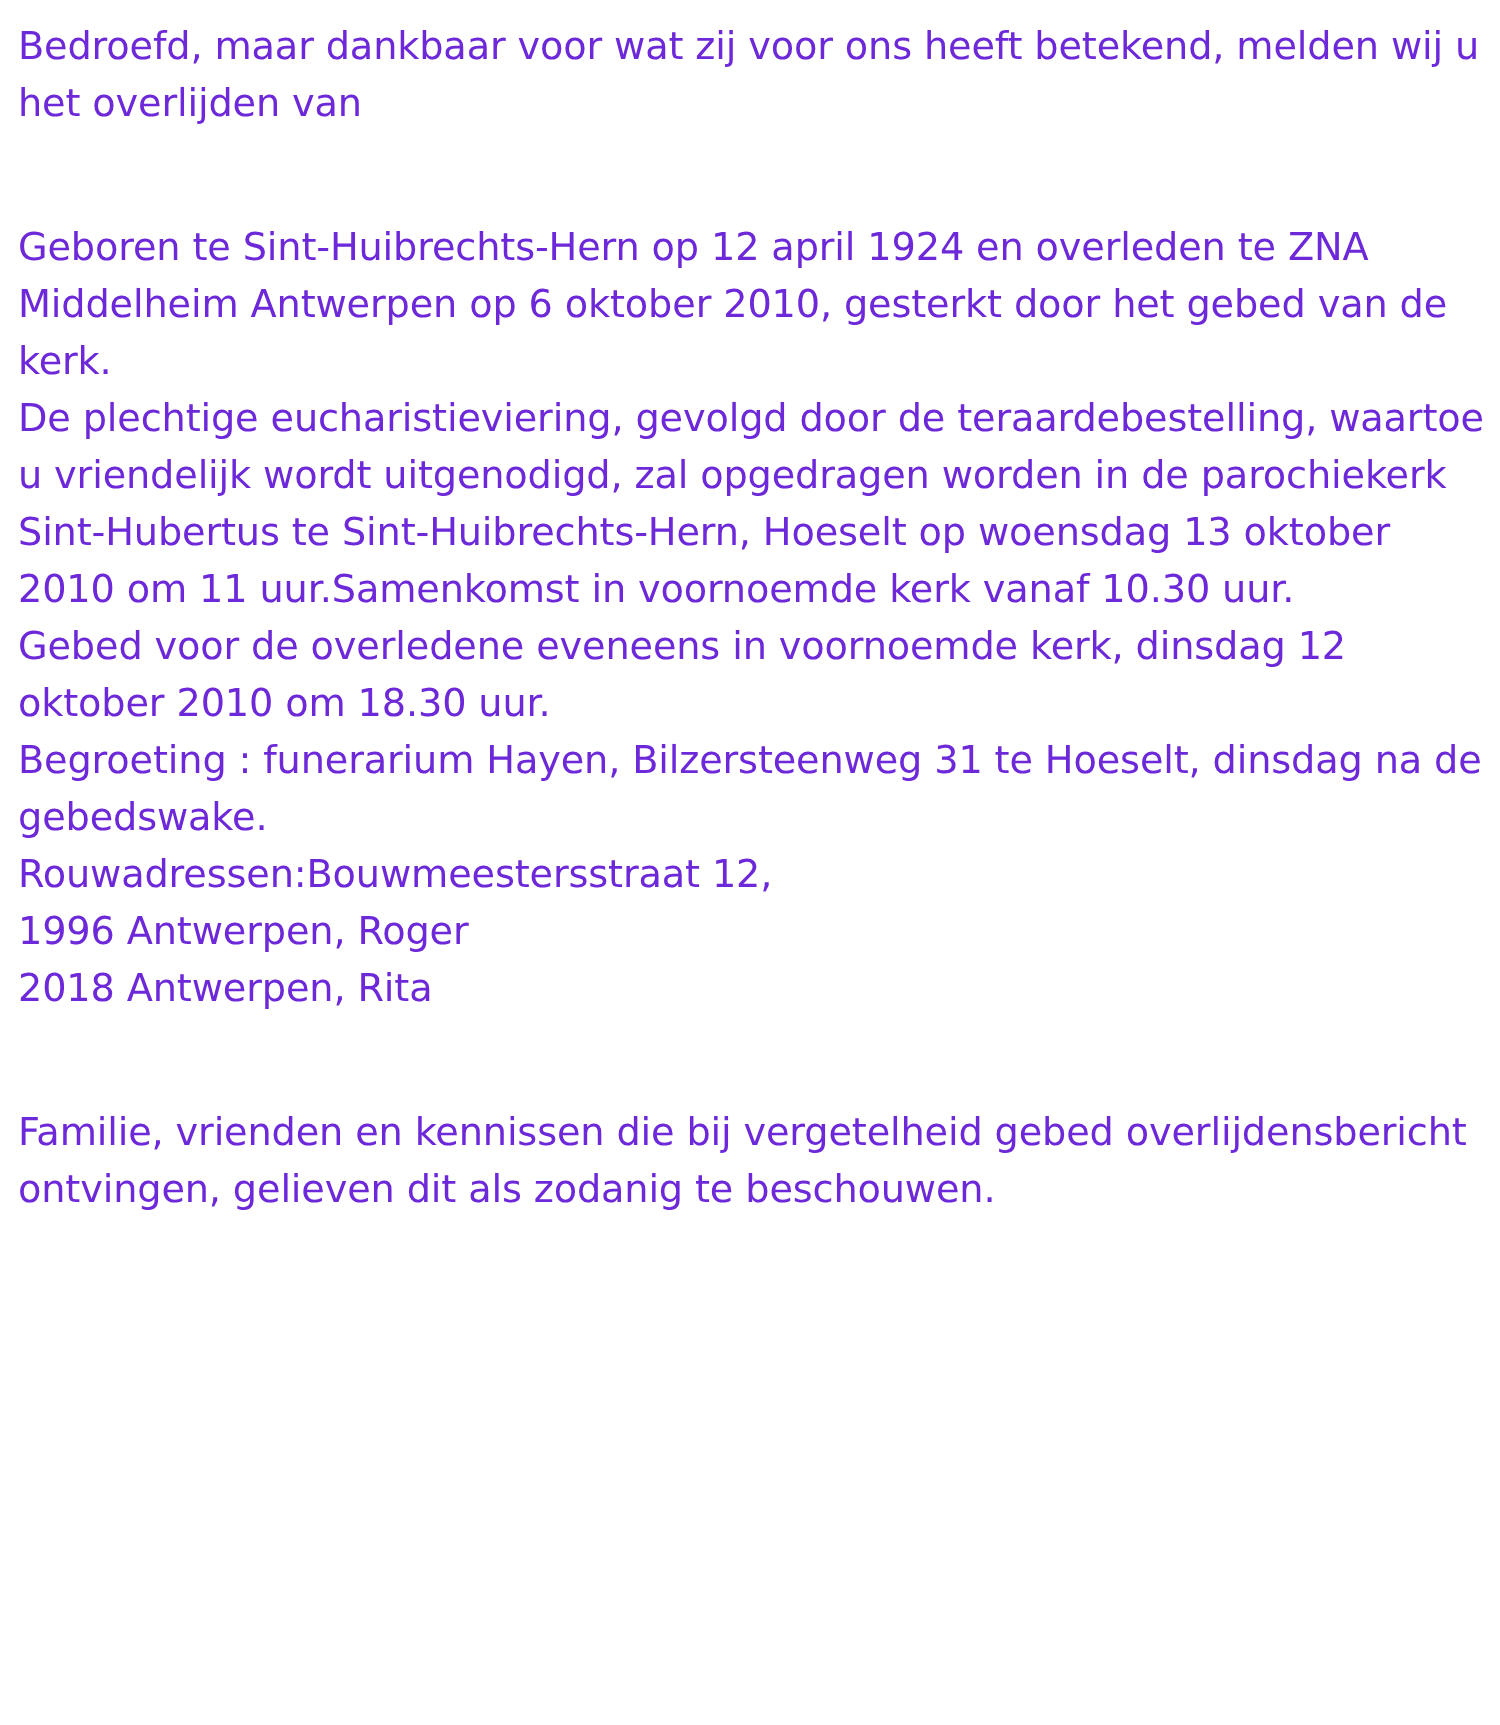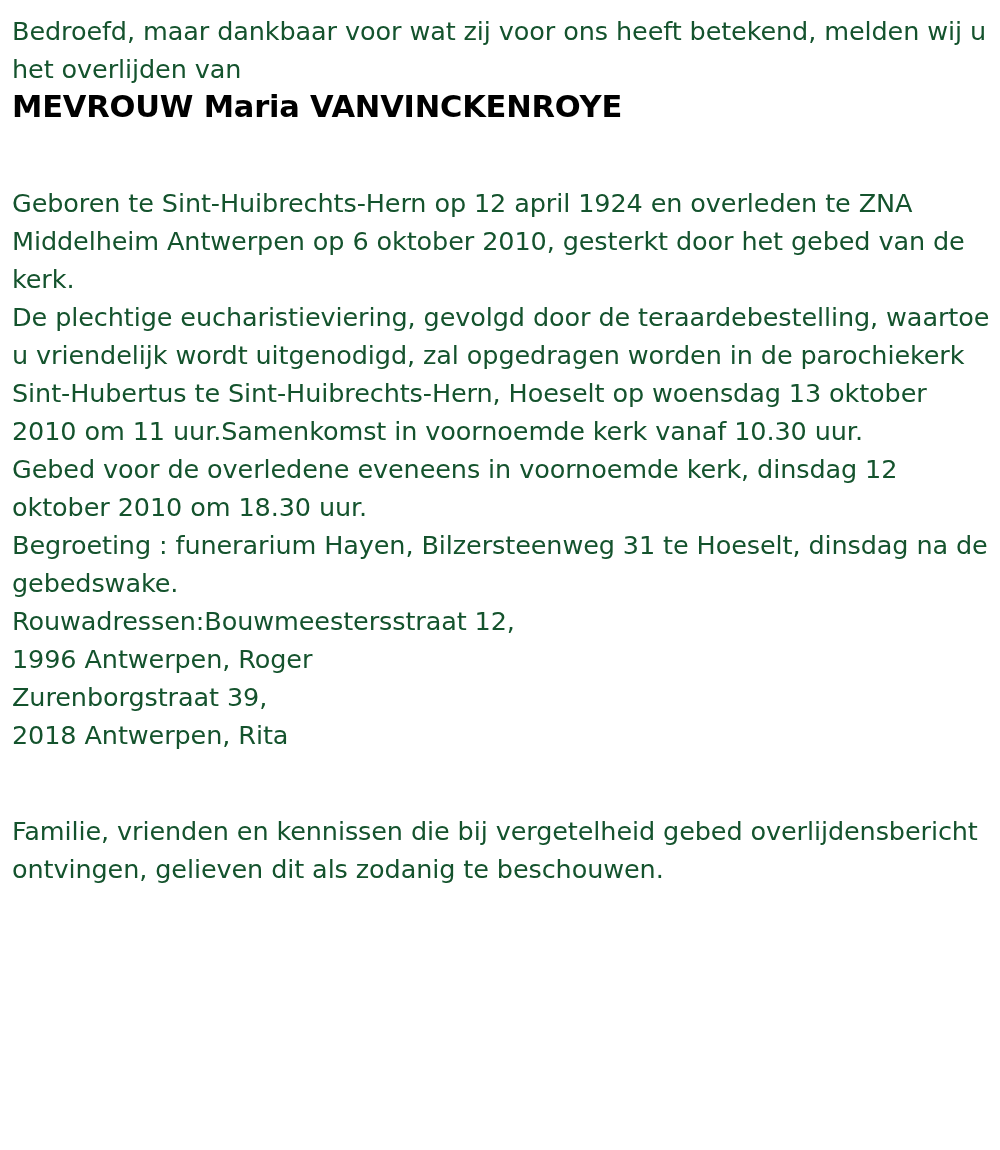--- a/index.html
+++ b/index.html
@@ -20,21 +20,21 @@
     box-sizing: border-box;
     width: 1000px;
     height: 1150px;
     padding: 12px 6px 0 12px;
   }
   .para {
     font-size: 25.5px;
     line-height: 38px;
     letter-spacing: -0.1px;
     margin: 0;
-    color: #14532d;
+    color: #6d28d9;
     white-space: normal;
   }
   .para.spacer-above {
     margin-top: 58px;
   }
   .deceased-name {
     font-size: 30.5px;
     line-height: 38px;
     font-weight: 700;
     letter-spacing: -0.2px;
@@ -46,33 +46,31 @@
   }
 </style>
 </head>
 <body>
 
 <div class="notice">
 
   <p class="para">Bedroefd, maar dankbaar voor wat zij voor ons heeft betekend, melden wij u het overlijden van</p>
 
   <div class="block spacer-above">
-    <h1 class="deceased-name">MEVROUW Maria VANVINCKENROYE</h1>
   </div>
 
   <p class="para spacer-above">Geboren te Sint-Huibrechts-Hern op 12 april 1924 en overleden te ZNA Middelheim Antwerpen op 6 oktober 2010, gesterkt door het gebed van de kerk.</p>
 
   <div class="block spacer-above">
     <p class="para">De plechtige eucharistieviering, gevolgd door de teraardebestelling, waartoe u vriendelijk wordt uitgenodigd, zal opgedragen worden in de parochiekerk Sint-Hubertus te Sint-Huibrechts-Hern, Hoeselt op woensdag 13 oktober 2010 om 11 uur.Samenkomst in voornoemde kerk vanaf 10.30 uur.</p>
     <p class="para">Gebed voor de overledene eveneens in voornoemde kerk, dinsdag 12 oktober 2010 om 18.30 uur.</p>
     <p class="para">Begroeting : funerarium Hayen, Bilzersteenweg 31 te Hoeselt, dinsdag na de gebedswake.</p>
   </div>
 
   <div class="block spacer-above">
     <p class="para">Rouwadressen:Bouwmeestersstraat 12,</p>
     <p class="para">1996 Antwerpen, Roger</p>
-    <p class="para">Zurenborgstraat 39,</p>
     <p class="para">2018 Antwerpen, Rita</p>
   </div>
 
   <p class="para spacer-above">Familie, vrienden en kennissen die bij vergetelheid gebed overlijdensbericht ontvingen, gelieven dit als zodanig te beschouwen.</p>
 
 </div>
 
 </body></html>

